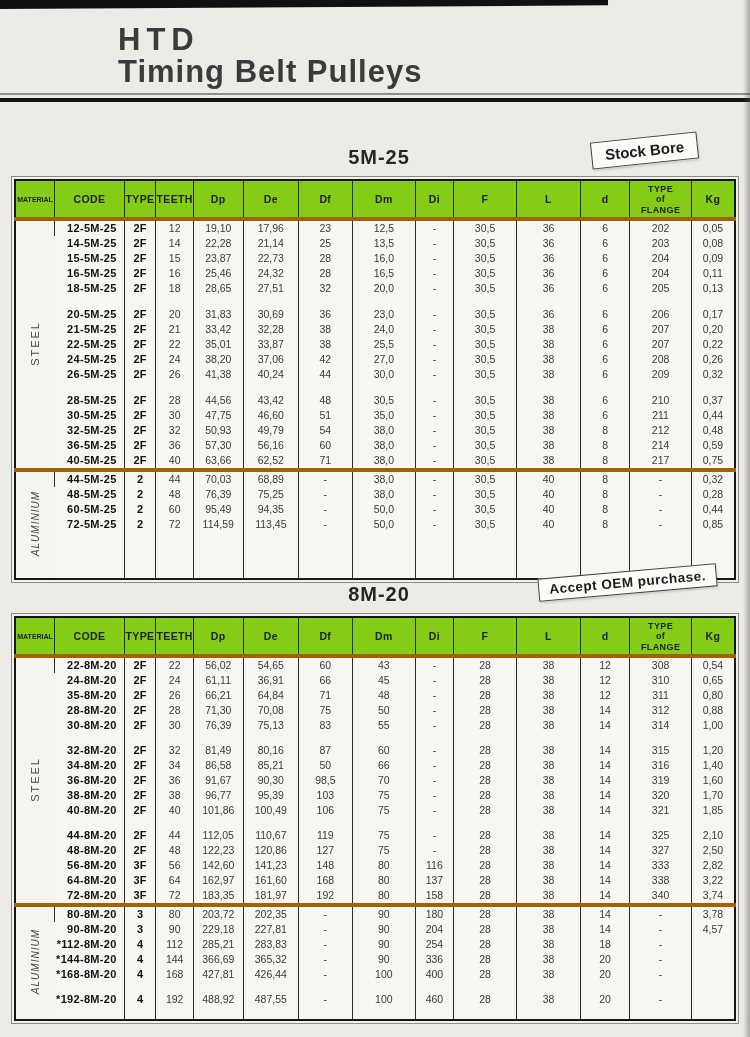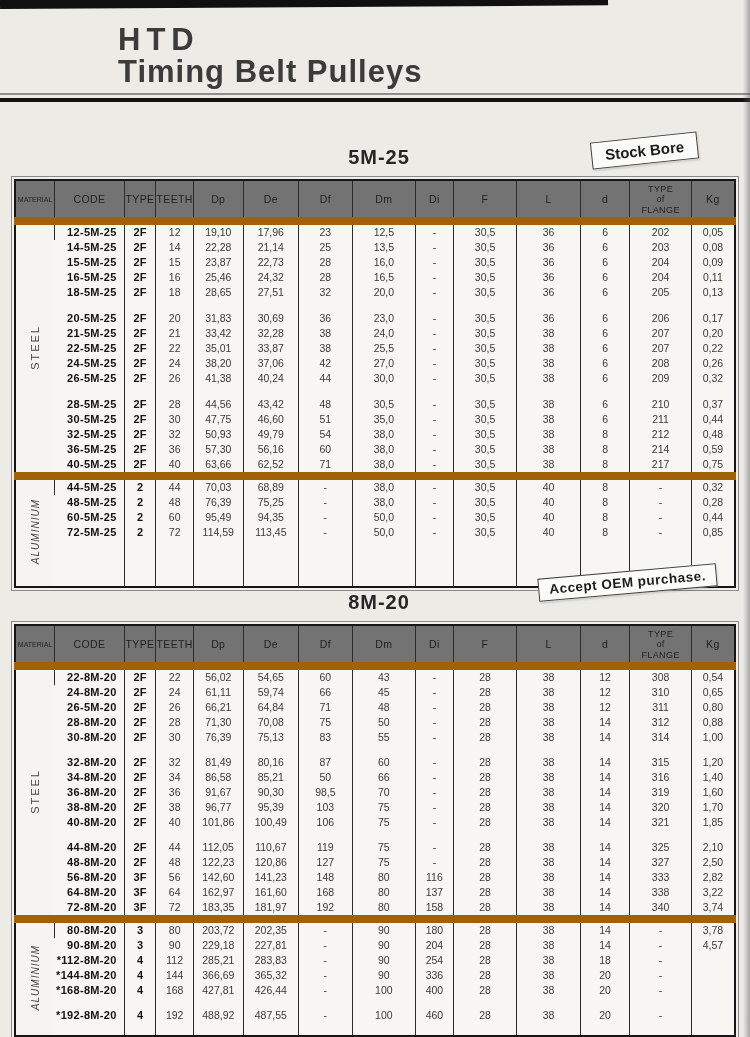--- a/index.html
+++ b/index.html
@@ -36,32 +36,32 @@
     letter-spacing:1px;margin:0;padding-left:8px;}
   .t1-title{margin-top:44px;}
   .t2-title{}
 
   
   .table-frame{margin:7px 11px 0;border:1px solid #8a8a86;background:#f1f0ec;padding:2px;}
   .table-frame table{width:100%;border-collapse:collapse;border:2px solid #161616;
     background:#f7f6f2;table-layout:fixed;}
   th,td{border-left:1px solid #2c2c2c;text-align:center;padding:0;overflow:hidden;white-space:nowrap;}
   th:first-child,td:first-child{border-left:none;}
-  thead th{border-bottom:2px solid #ec4899;height:36px;font-size:10.5px;font-weight:normal;
-    color:#222;background:#737373;letter-spacing:.4px;vertical-align:middle;}
+  thead th{border-bottom:2px solid #ec4899;height:36px;font-size:10.5px;font-weight:bold;
+    color:#222;background:#84cc16;letter-spacing:.4px;vertical-align:middle;}
   .th-material{font-size:7px;letter-spacing:0;}
   .th-flange span{display:block;font-size:9px;line-height:1.12;}
   tbody td{font-size:10.5px;color:#3a3a3a;height:15px;line-height:15px;}
   td.col-code{font-weight:bold;color:#131313;text-align:right;padding-right:7px;font-size:11px;letter-spacing:.3px;}
   td.col-type{font-weight:bold;color:#131313;font-size:11px;}
   tr.gap td{height:11px;}
   .t2 tr.gap td{height:10px;}
   tr.spacer td{height:12px;}
   .t1 tr.spacer td{height:46px;}
-  tr.section-start td{border-top:8px solid #a16207;}
+  tr.section-start td{border-top:4px solid #a16207;}
   td.material-cell{vertical-align:middle;background:#f5f4f0;}
   td.material-cell .vert{display:inline-block;writing-mode:vertical-rl;transform:rotate(180deg);
     font-size:11px;letter-spacing:2px;color:#474747;}
   td.material-cell.alu .vert{font-style:italic;font-size:10px;letter-spacing:1px;}
 </style>
 </head>
 <body>
 
 <div class="page">
   <div class="top-strip"></div>
@@ -519,32 +519,32 @@
             <td class="col-l">38</td>
             <td class="col-d">12</td>
             <td class="col-flange">308</td>
             <td class="col-kg">0,54</td>
           </tr>
           <tr>
             <td class="col-code">24-8M-20</td>
             <td class="col-type">2F</td>
             <td class="col-teeth">24</td>
             <td class="col-dp">61,11</td>
-            <td class="col-de">59,74</td>
+            <td class="col-de">36,91</td>
             <td class="col-df">66</td>
             <td class="col-dm">45</td>
             <td class="col-di">-</td>
             <td class="col-f">28</td>
             <td class="col-l">38</td>
             <td class="col-d">12</td>
             <td class="col-flange">310</td>
             <td class="col-kg">0,65</td>
           </tr>
           <tr>
-            <td class="col-code">26-5M-20</td>
+            <td class="col-code">35-8M-20</td>
             <td class="col-type">2F</td>
             <td class="col-teeth">26</td>
             <td class="col-dp">66,21</td>
             <td class="col-de">64,84</td>
             <td class="col-df">71</td>
             <td class="col-dm">48</td>
             <td class="col-di">-</td>
             <td class="col-f">28</td>
             <td class="col-l">38</td>
             <td class="col-d">12</td>

